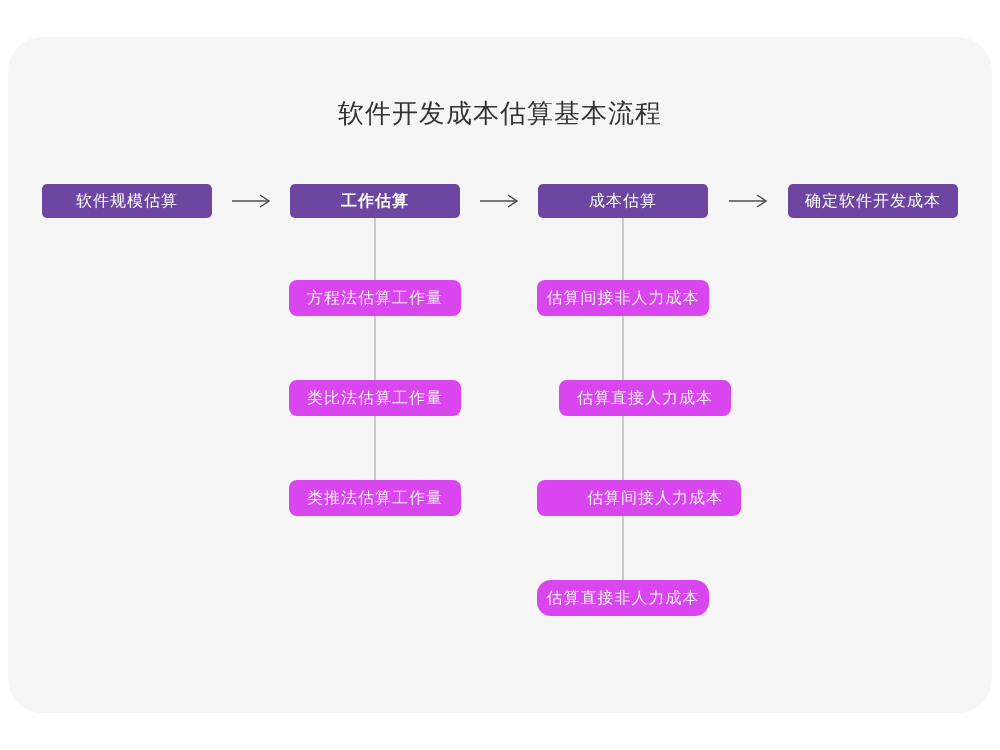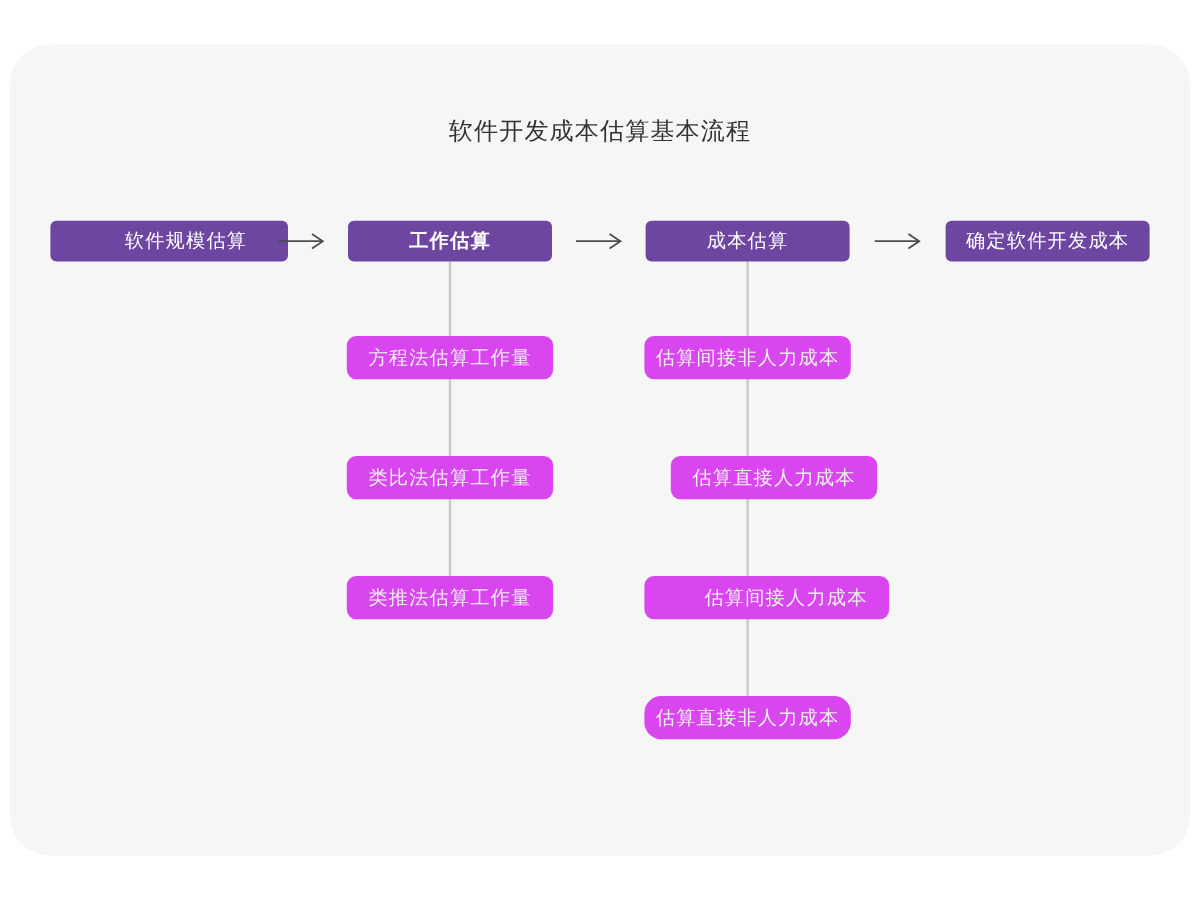--- a/index.html
+++ b/index.html
@@ -23,21 +23,21 @@
     height: 676px;
     background: #f6f6f6;
     border-radius: 34px;
   }
   .diagram-title {
     position: absolute;
     left: 0;
     top: 96px;
     width: 1000px;
     text-align: center;
-    font-size: 20px;
+    font-size: 26px;
     color: #333333;
     letter-spacing: 1px;
   }
   .main-box {
     position: absolute;
     width: 170px;
     height: 34px;
     top: 184px;
     background: #6c46a0;
     border-radius: 5px;
@@ -81,21 +81,21 @@
 <body>
 
 <div class="stage">
   <div class="card"></div>
 
   <div class="diagram-title">软件开发成本估算基本流程</div>
 
   <div class="vline" style="left:374px; top:218px; height:262px;"></div>
   <div class="vline" style="left:622px; top:218px; height:362px;"></div>
 
-  <div class="main-box" style="left:42px;padding-left:28px;">软件规模估算</div>
+  <div class="main-box" style="left:42px;">软件规模估算</div>
   <div class="main-box" style="left:290px;font-weight:bold;">工作估算</div>
   <div class="main-box" style="left:538px;">成本估算</div>
   <div class="main-box" style="left:788px;">确定软件开发成本</div>
 
   <svg class="arrow" style="left:229px;" viewBox="0 0 44 16">
     <line x1="3" y1="8" x2="39" y2="8" stroke="#4d4d4d" stroke-width="1.5"></line>
     <polyline points="31,2 40,8 31,14" fill="none" stroke="#4d4d4d" stroke-width="1.5"></polyline>
   </svg>
   <svg class="arrow" style="left:477px;" viewBox="0 0 44 16">
     <line x1="3" y1="8" x2="39" y2="8" stroke="#4d4d4d" stroke-width="1.5"></line>

